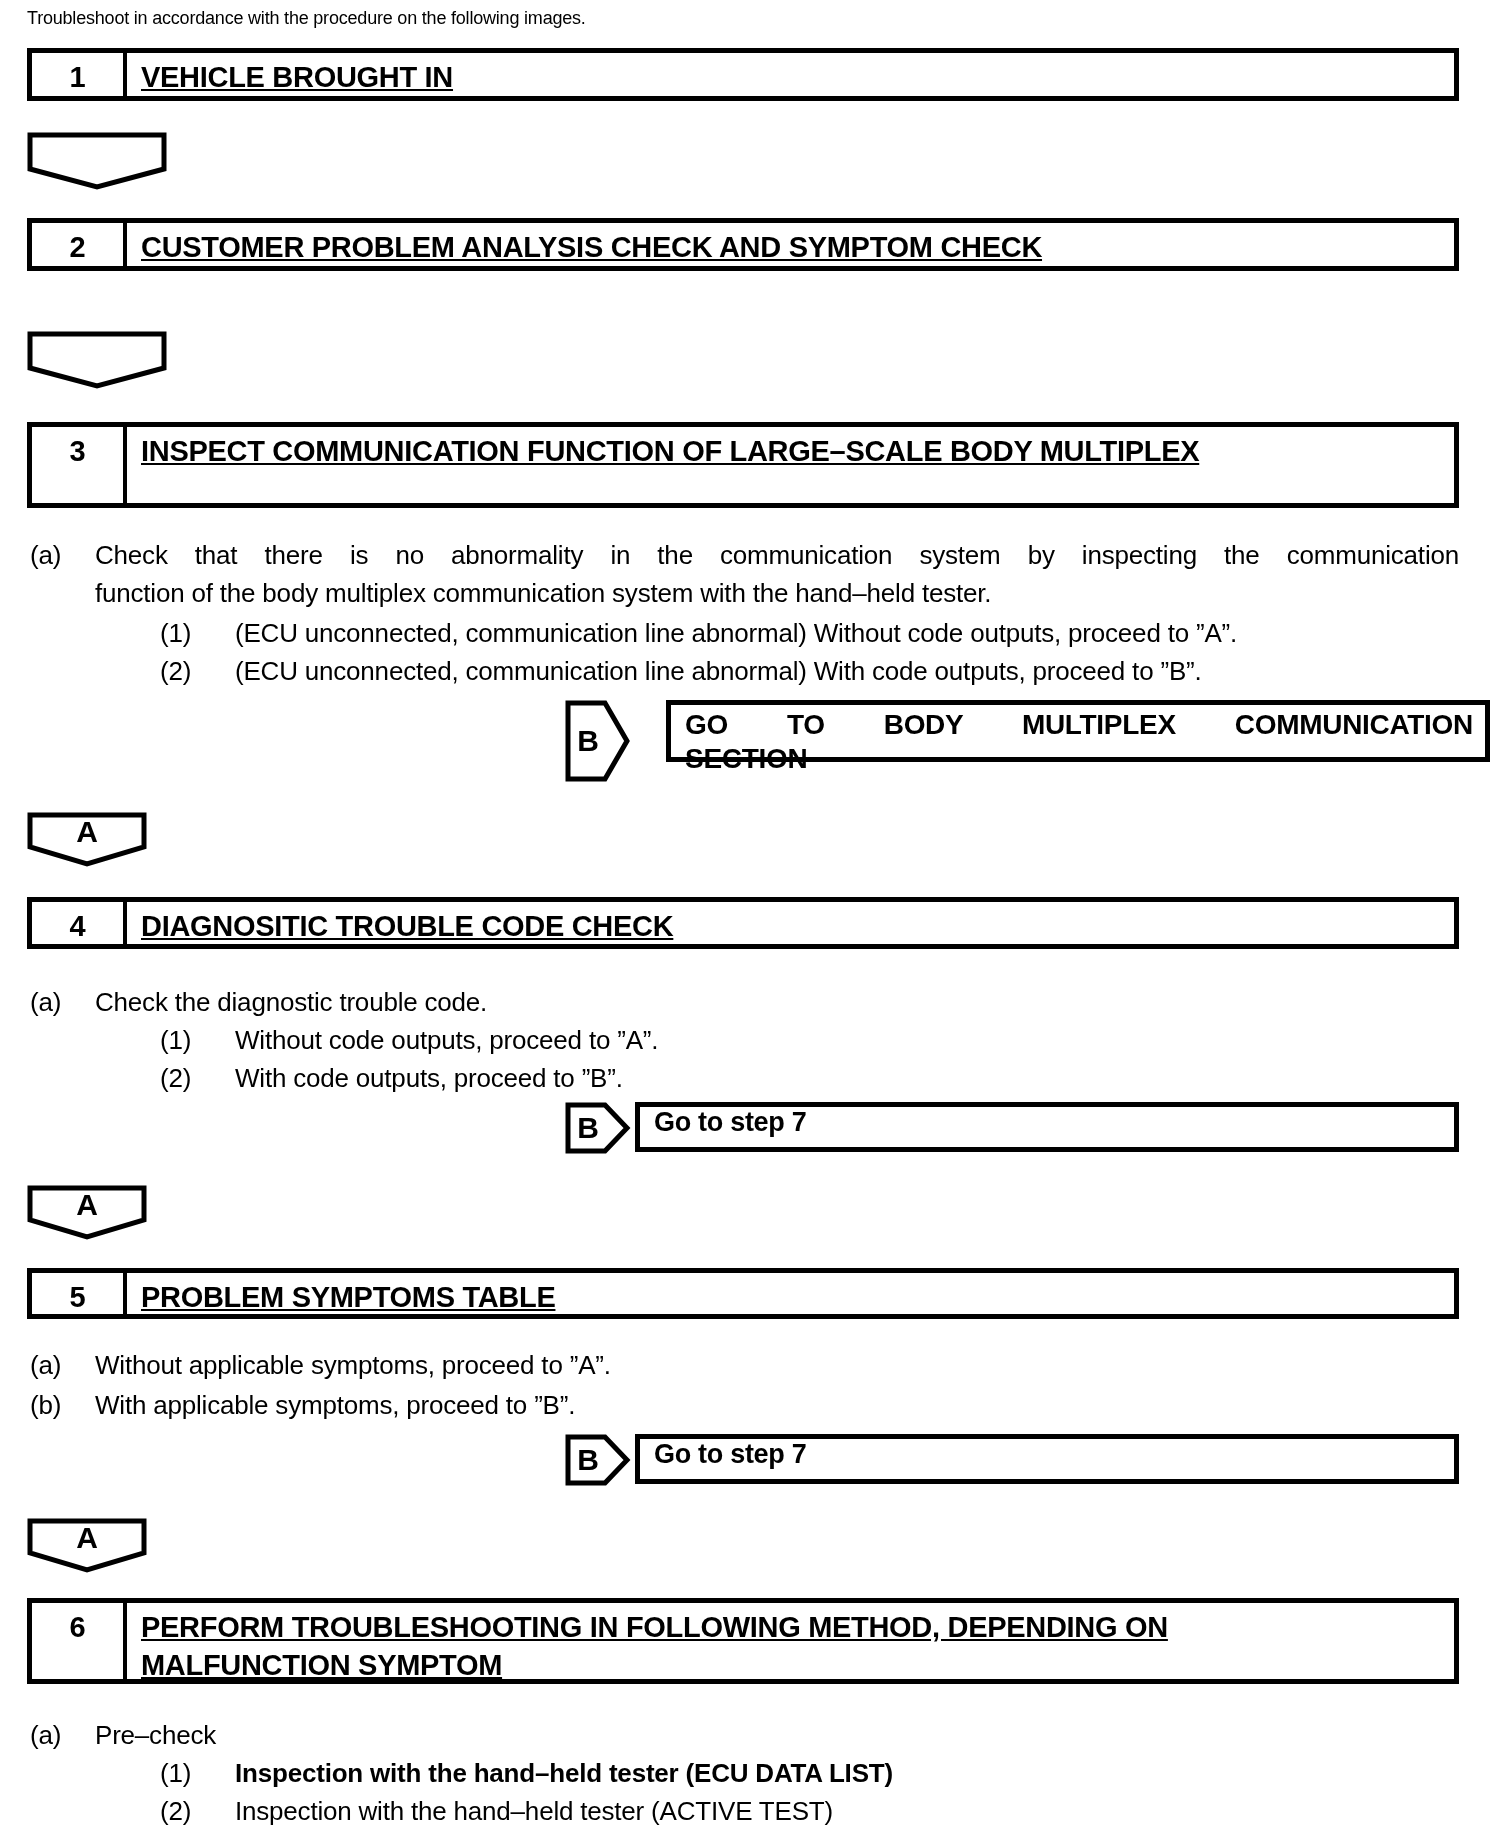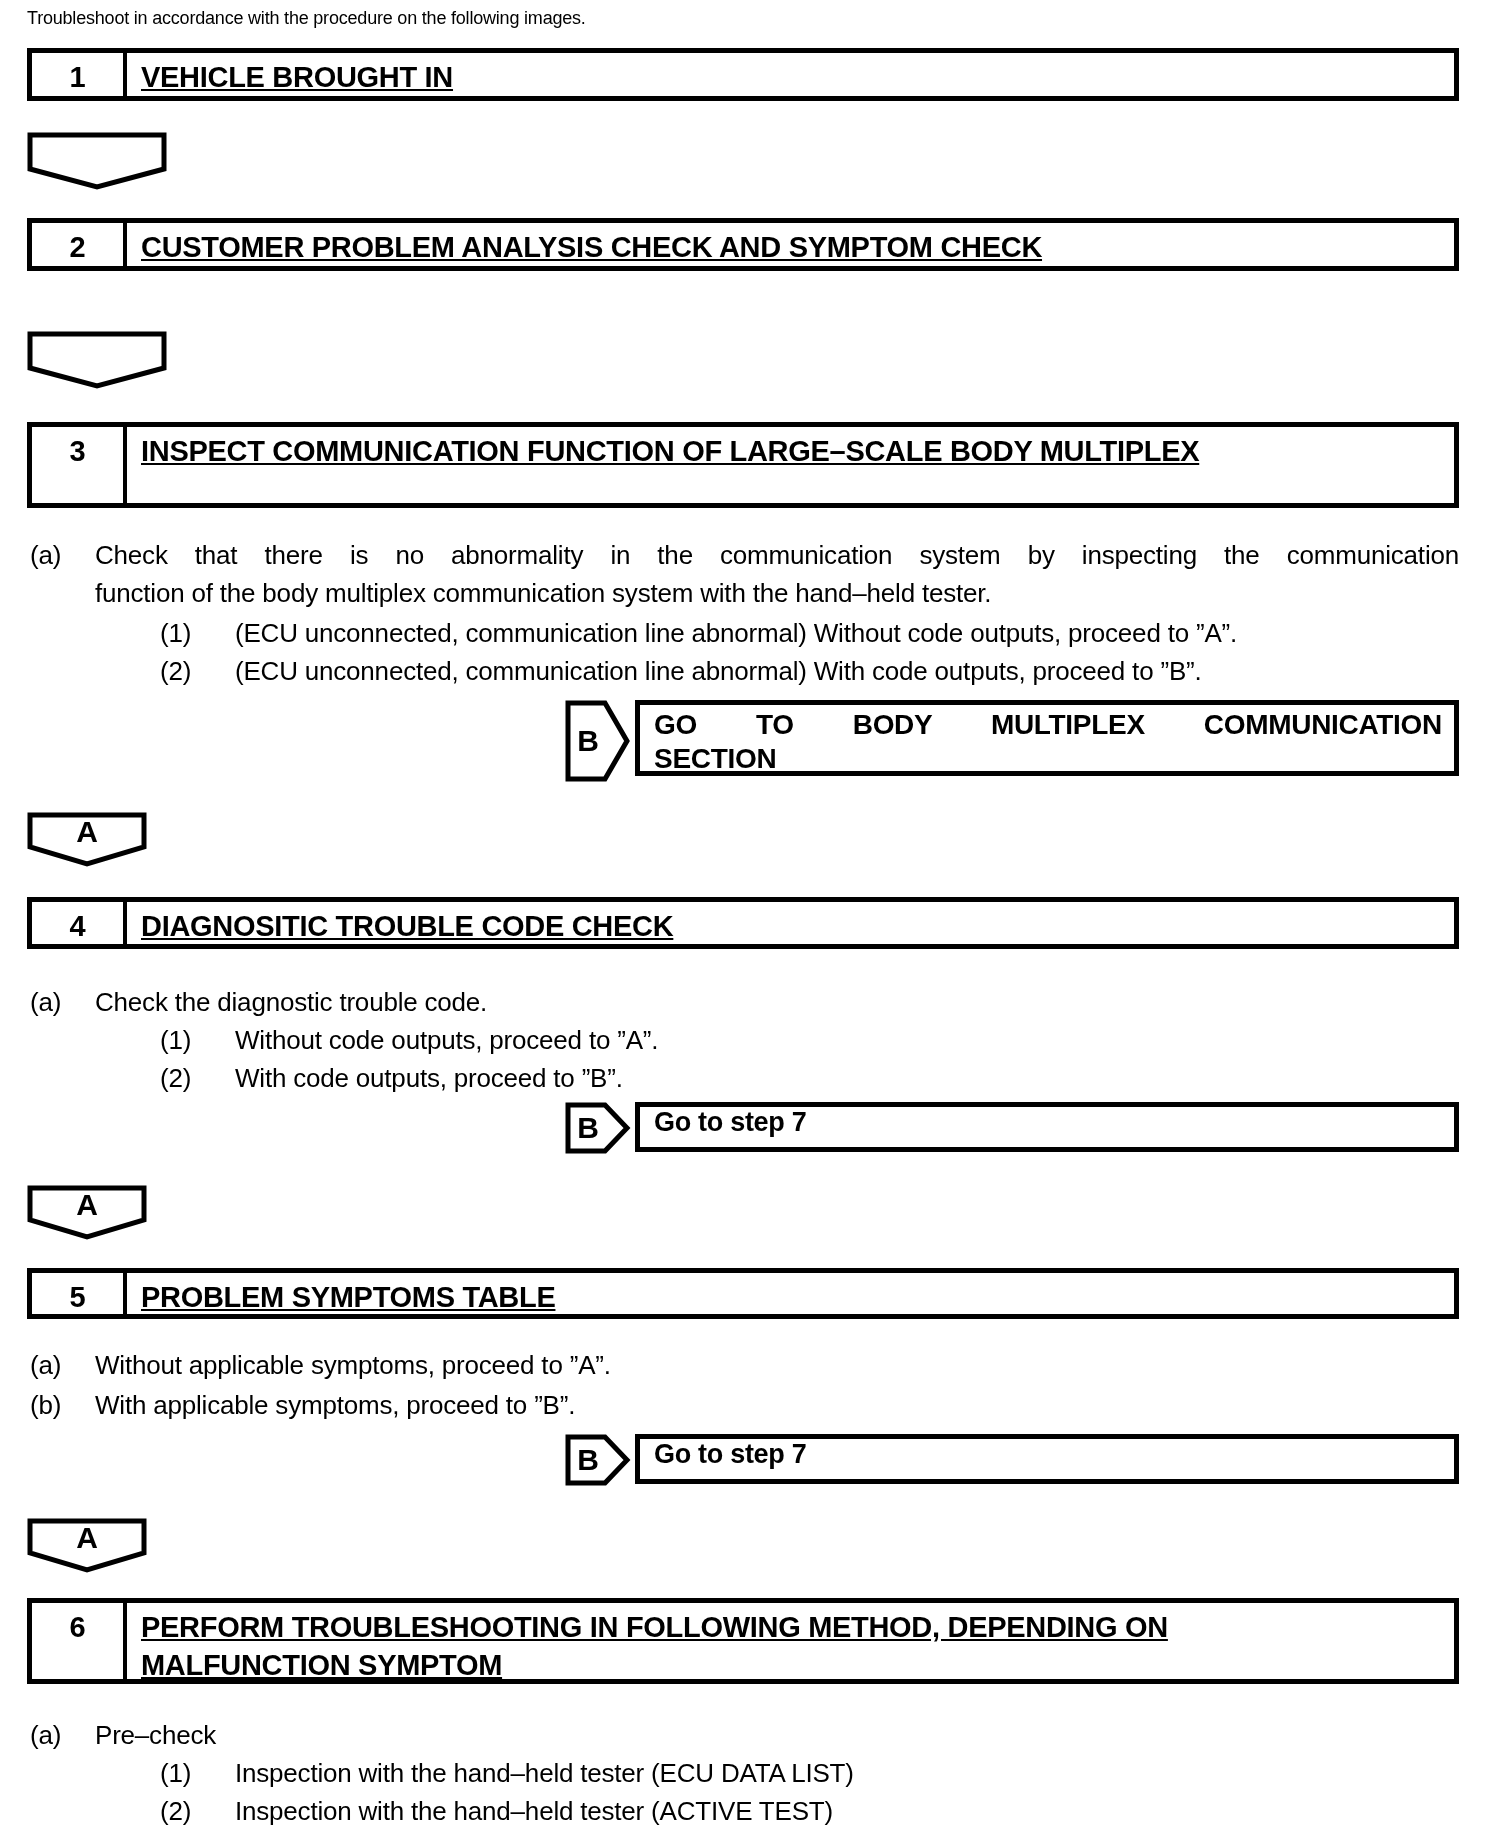--- a/index.html
+++ b/index.html
@@ -76,21 +76,21 @@
   <div class="abs btxt" style="left:235px;top:618px;">(ECU unconnected, communication line abnormal) Without code outputs, proceed to ”A”.</div>
   <div class="abs btxt" style="left:160px;top:656px;">(2)</div>
   <div class="abs btxt" style="left:235px;top:656px;">(ECU unconnected, communication line abnormal) With code outputs, proceed to ”B”.</div>
 
   <div class="abs" style="left:565px;top:700px;width:66px;height:82px;">
     <svg width="66" height="82" viewBox="0 0 66 82">
       <polygon points="3,3 40,3 62,41 40,79 3,79" fill="#ffffff" stroke="#000000" stroke-width="5"></polygon>
     </svg>
     <span class="b-letter">B</span>
   </div>
-  <div class="abs cbox cbox-big" style="left:635px;top:700px;width:824px;height:76px;">
+  <div class="abs cbox cbox-big" style="left:666px;top:700px;width:824px;height:62px;">
     <div class="cbox-line-just">GO TO BODY MULTIPLEX COMMUNICATION</div>
     <div>SECTION</div>
   </div>
 
   <div class="abs" style="left:27px;top:812px;width:120px;height:56px;">
     <svg width="120" height="56" viewBox="0 0 120 56">
       <polygon points="3,3 117,3 117,35 60,52 3,35" fill="#ffffff" stroke="#000000" stroke-width="5"></polygon>
     </svg>
     <span class="conn-letter">A</span>
   </div>
@@ -159,17 +159,17 @@
     <div class="numcell">6</div>
     <div class="titlecell">
       <div>PERFORM TROUBLESHOOTING IN FOLLOWING METHOD, DEPENDING ON</div>
       <div>MALFUNCTION SYMPTOM</div>
     </div>
   </div>
 
   <div class="abs btxt" style="left:30px;top:1720px;">(a)</div>
   <div class="abs btxt" style="left:95px;top:1720px;">Pre–check</div>
   <div class="abs btxt" style="left:160px;top:1758px;">(1)</div>
-  <div class="abs btxt" style="left:235px;top:1758px;">Inspection with the hand–held tester (ECU DATA LIST)</div>
+  <div class="abs btxt" style="left:235px;top:1758px;font-weight:bold;">Inspection with the hand–held tester (ECU DATA LIST)</div>
   <div class="abs btxt" style="left:160px;top:1796px;">(2)</div>
   <div class="abs btxt" style="left:235px;top:1796px;">Inspection with the hand–held tester (ACTIVE TEST)</div>
 
 </div>
 
 </body></html>

